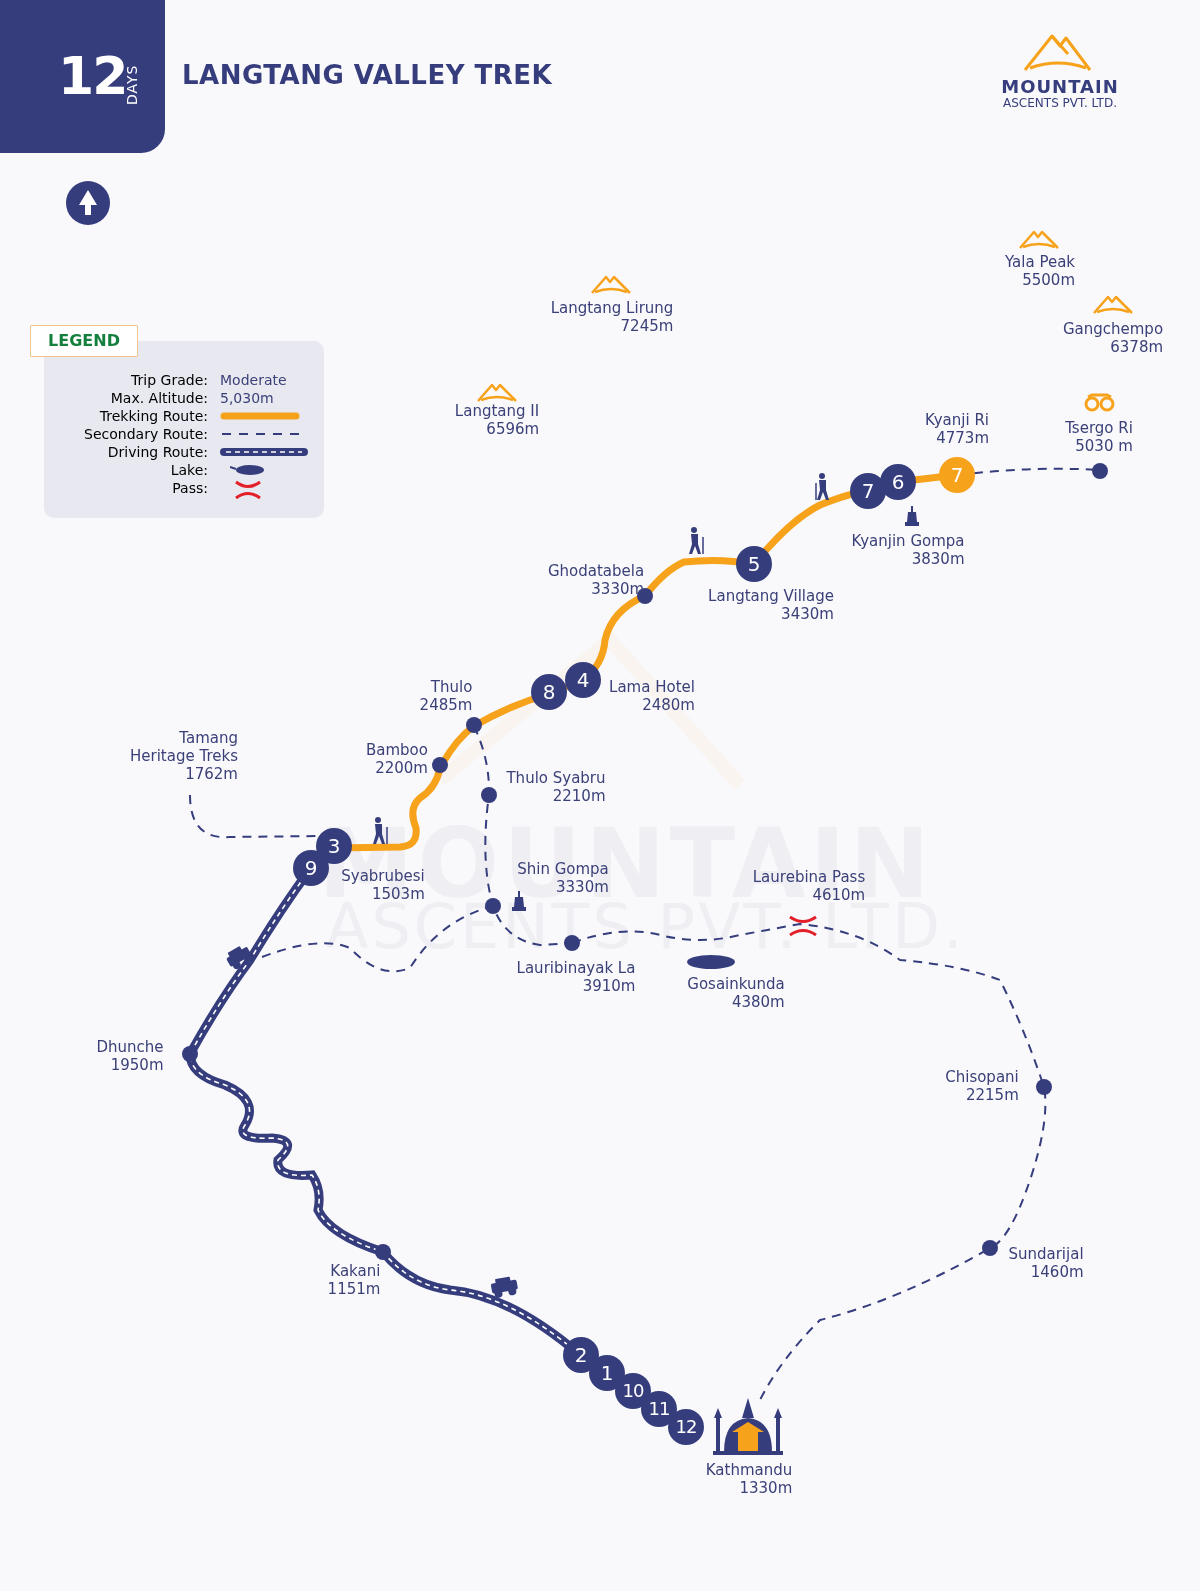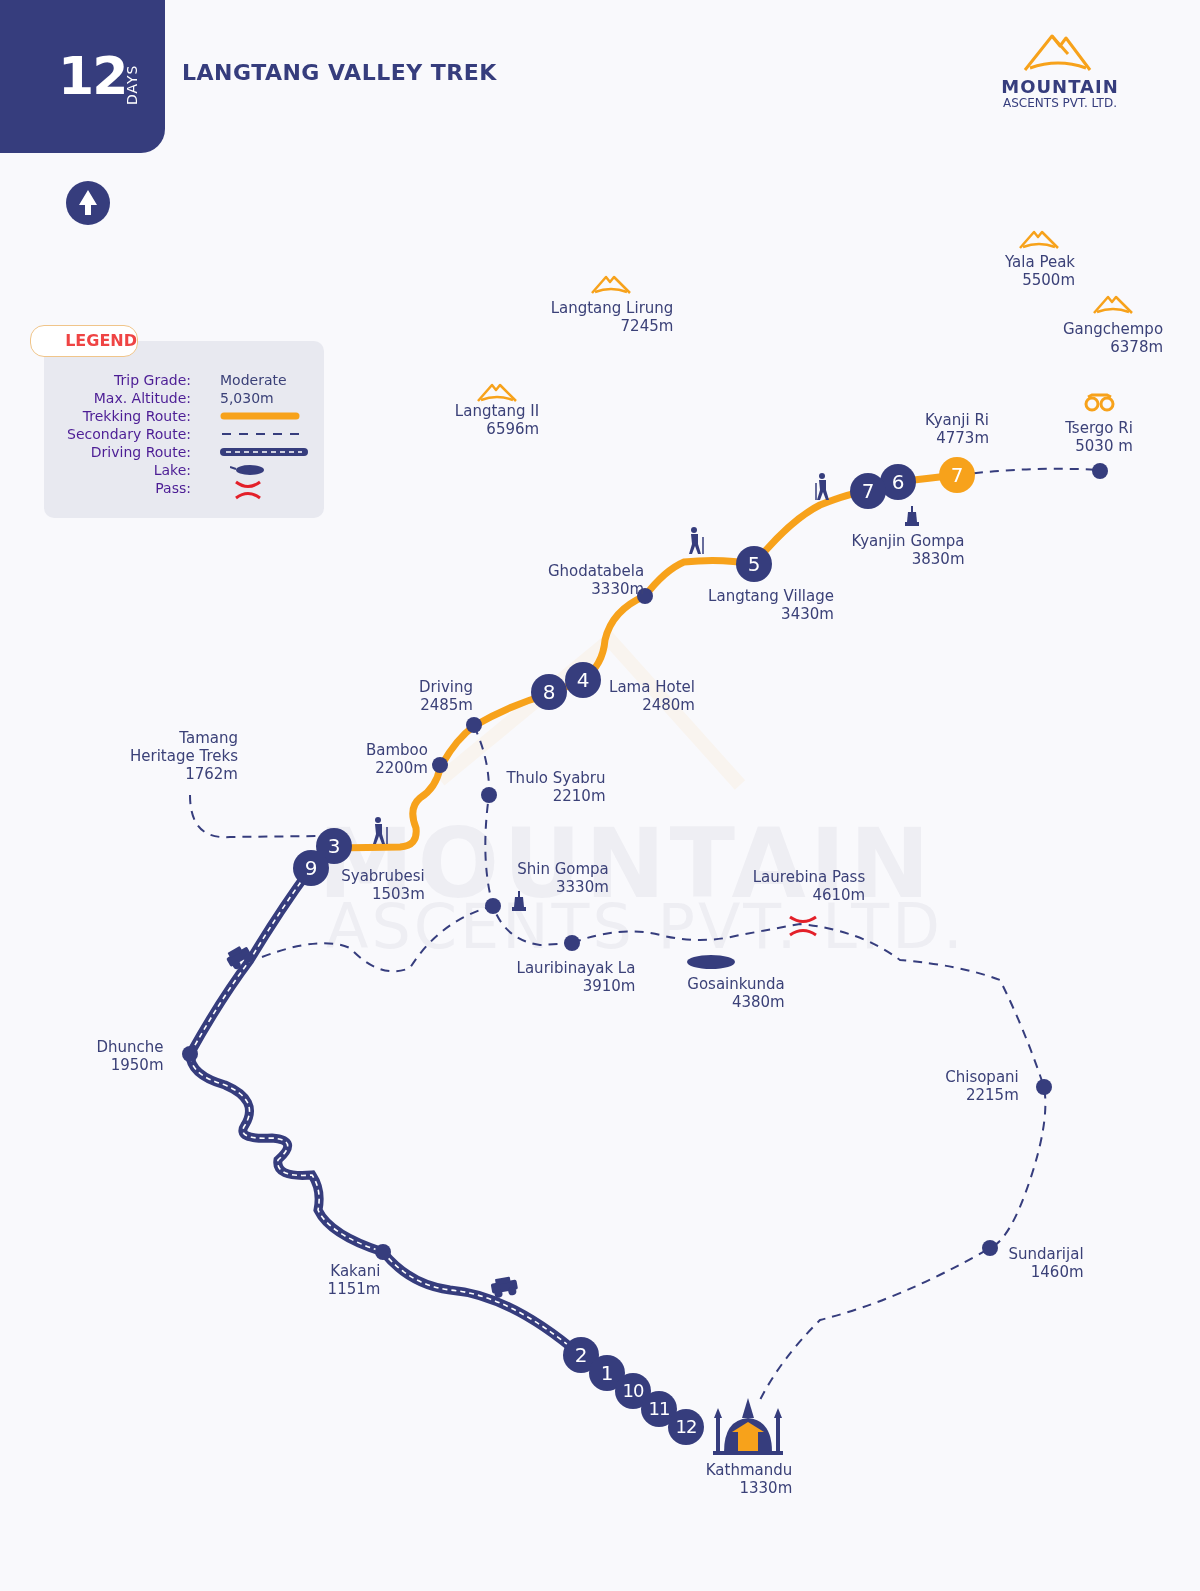--- a/index.html
+++ b/index.html
@@ -16,41 +16,41 @@
   .days-num {
     position: absolute; left: 58px; top: 50px; font-size: 52px; font-weight: bold;
     color: #fff; letter-spacing: -2px; line-height: 1;
   }
   .days-word {
     position: absolute; left: 124px; top: 50px; width: 55px; height: 16px;
     transform-origin: left top; transform: rotate(-90deg) translate(-55px, 0);
     font-size: 14px; color: #fff; letter-spacing: 1px; line-height: 16px;
   }
   .title {
-    position: absolute; left: 182px; top: 60px; font-size: 22px; font-weight: bold;
+    position: absolute; left: 182px; top: 60px; font-size: 26px; font-weight: bold;
     color: #363d7d; letter-spacing: 0.5px;
   }
   .logo { position: absolute; left: 990px; top: 28px; width: 150px; height: 90px; text-align: center; }
   .logo-name { position: absolute; left: 0; top: 48px; width: 140px; font-size: 18px; font-weight: bold; color: #363d7d; letter-spacing: 1px; }
   .logo-sub { position: absolute; left: 0; top: 68px; width: 140px; font-size: 12px; color: #363d7d; }
   .north {
     position: absolute; left: 66px; top: 181px; width: 44px; height: 44px; border-radius: 50%;
     background: #363d7d;
   }
   .legend-tab {
     position: absolute; left: 30px; top: 325px; width: 106px; height: 30px;
-    border: 1.5px solid #f0c58a; border-radius: 14px; background: #fff;
-    font-size: 16px; font-weight: bold; text-align: right; line-height: 30px; color: #ef4444; z-index: 2;
+    border: 1.5px solid #f0c58a; border-radius: 1px; background: #fff;
+    font-size: 16px; font-weight: bold; text-align: center; line-height: 30px; color: #15803d; z-index: 2;
   }
   .legend-box {
     position: absolute; left: 44px; top: 341px; width: 280px; height: 177px;
     background: #e8e9f0; border-radius: 10px;
   }
   .lg-row { position: absolute; left: 0; width: 280px; height: 18px; font-size: 14px; line-height: 18px; }
-  .lg-label { position: absolute; right: 133px; text-align: right; white-space: nowrap; color: #4c1d95; }
+  .lg-label { position: absolute; right: 116px; text-align: right; white-space: nowrap; color: #000000; }
   .lg-val { position: absolute; left: 176px; white-space: nowrap; color: #3b4178; }
   .map-svg { position: absolute; left: 0; top: 0; }
   .lbl {
     position: absolute; font-size: 15px; line-height: 18px; text-align: right; color: #3b4178;
     transform: translateX(-50%); white-space: nowrap;
   }
   .watermark {
     position: absolute; left: 318px; top: 808px; font-size: 96px; font-weight: bold;
     color: rgba(60,65,110,0.06); letter-spacing: 4px; white-space: nowrap;
   }
@@ -310,21 +310,21 @@
   </div>
 <div class="lbl" style="left:596px;top:562px">
     <div>Ghodatabela</div>
     <div>3330m</div>
   </div>
 <div class="lbl" style="left:652px;top:678px">
     <div>Lama Hotel</div>
     <div>2480m</div>
   </div>
 <div class="lbl" style="left:446px;top:678px">
-    <div>Driving</div>
+    <div>Thulo</div>
     <div>2485m</div>
   </div>
 <div class="lbl" style="left:397px;top:741px">
     <div>Bamboo</div>
     <div>2200m</div>
   </div>
 <div class="lbl" style="left:556px;top:769px">
     <div>Thulo Syabru</div>
     <div>2210m</div>
   </div>

